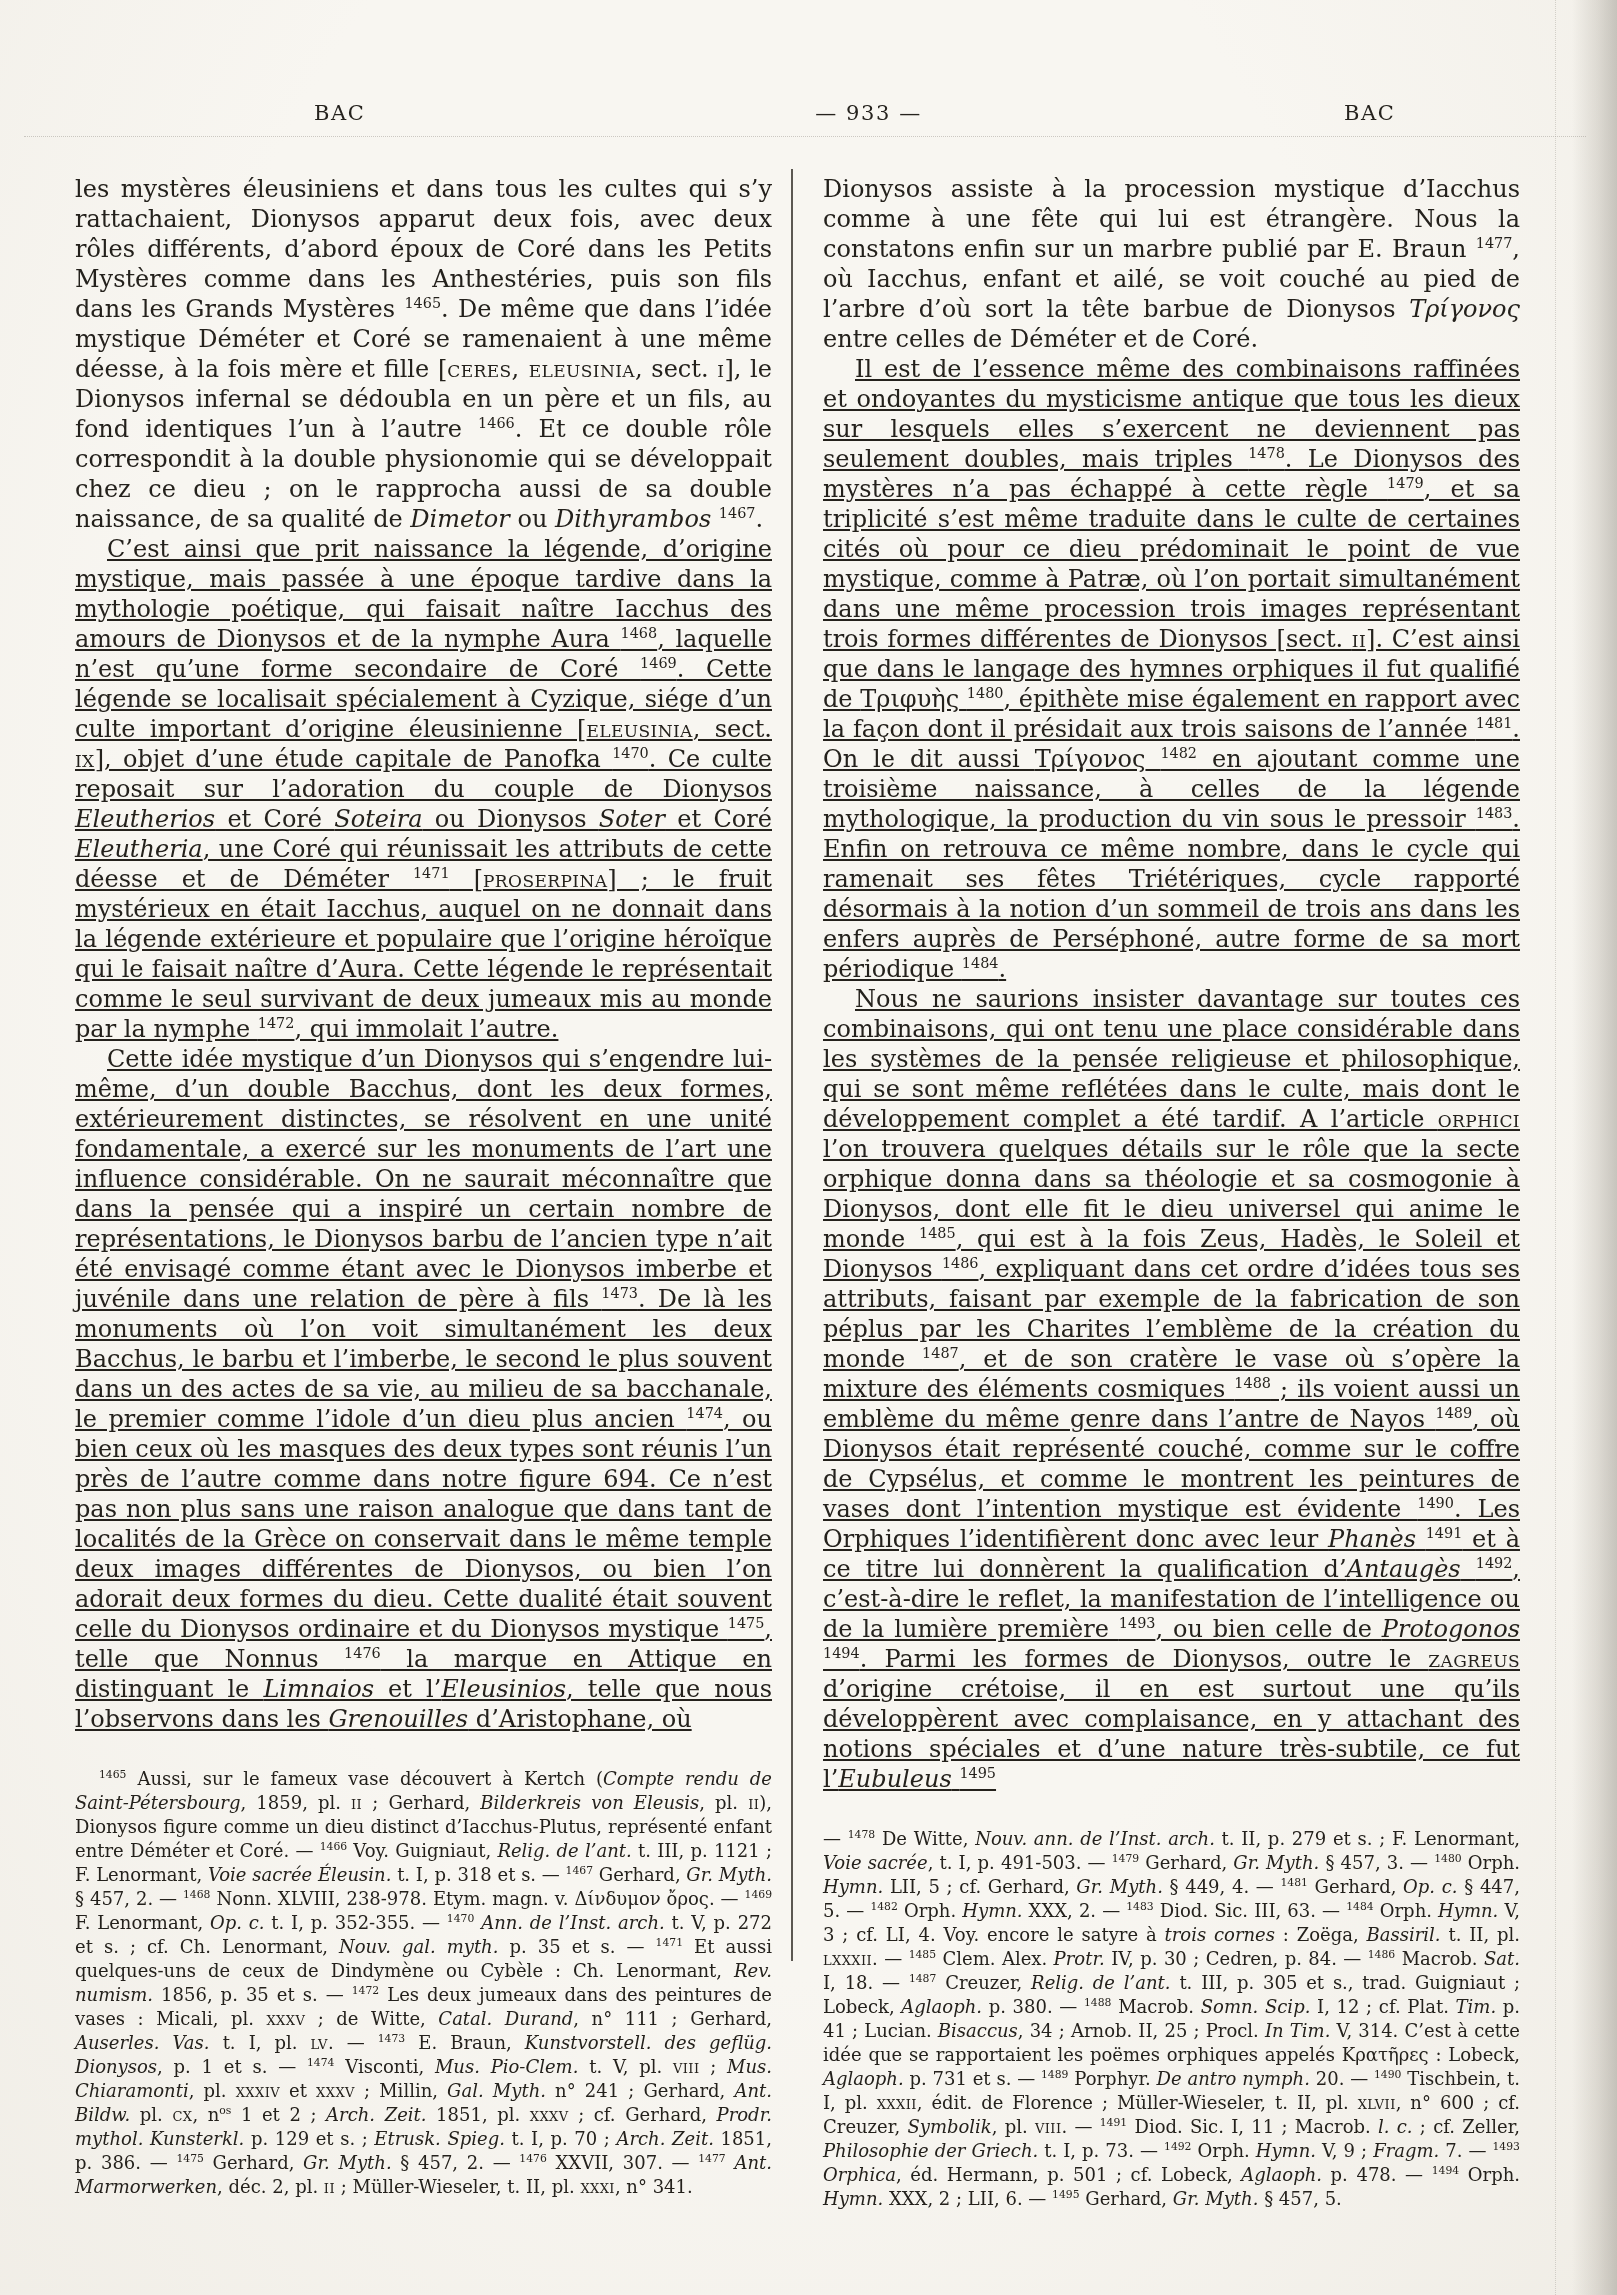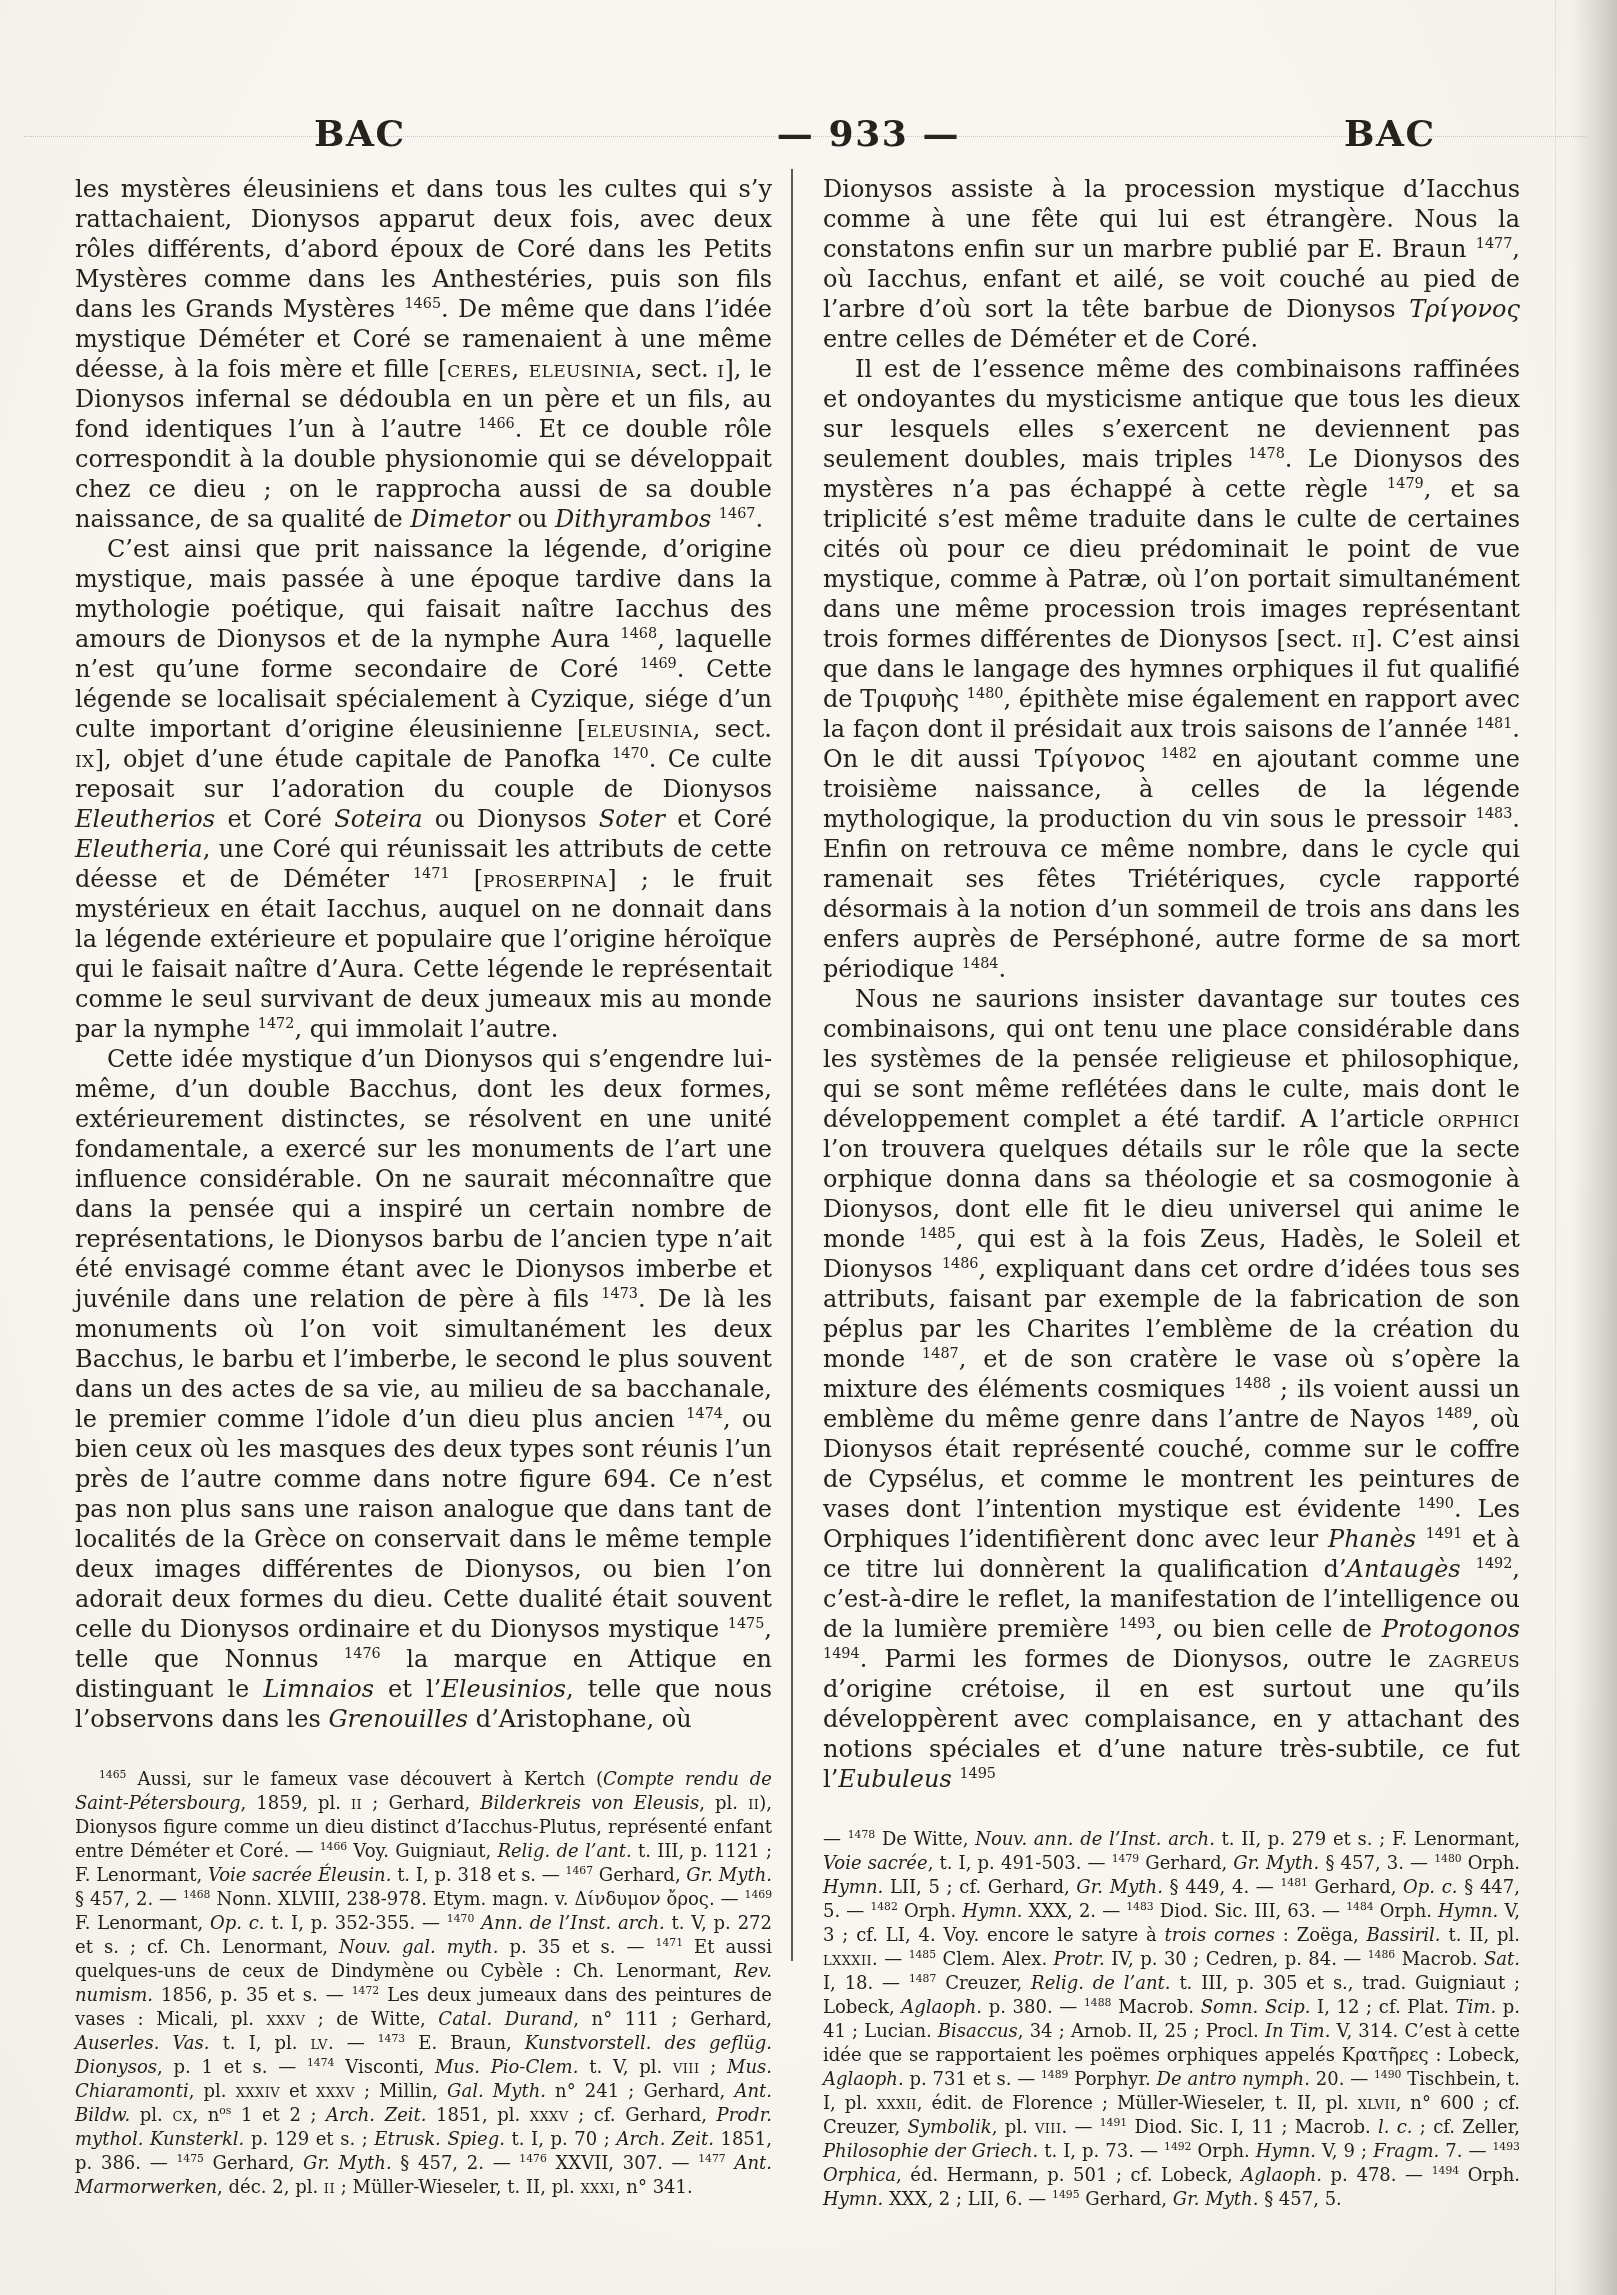--- a/index.html
+++ b/index.html
@@ -26,42 +26,42 @@
   .scan-line{
     position:absolute;top:0;bottom:0;right:62px;width:0;
     border-left:1.6px dotted #a39e95;opacity:.4;
   }
   .scan-edge{
     position:absolute;top:0;bottom:0;right:0;width:46px;
     background:linear-gradient(to right, rgba(120,113,100,0) 0%, rgba(120,113,100,.18) 55%, rgba(90,85,75,.30) 100%);
   }
   
   .runhead span{
-    position:absolute;top:112px;
-    font-size:36px;font-weight:700;letter-spacing:1.6px;color:#26231e;
+    position:absolute;top:101px;
+    font-size:21px;font-weight:400;letter-spacing:1.6px;color:#26231e;
   }
   .rh-left{left:314px;}
   .rh-center{left:766px;width:205px;text-align:center;letter-spacing:0.8px;}
   .rh-right{left:1344px;}
   
   .divider{
     position:absolute;left:791px;top:169px;height:1792px;width:1.6px;
     background:var(--rule);opacity:.8;
   }
   
   .col{position:absolute;top:174px;width:697px;}
   .col-left{left:75px;}
   .col-right{left:823px;}
   .main p.para{
     margin:0;
     font-size:24px;line-height:30px;
     text-align:justify;
     hyphens:auto;
   }
-  .main p.para.indent{text-indent:32px;}
+  .main p.para.indent{text-indent:32px;text-decoration:underline;}
   .fnotes{
     margin-top:33px;
     font-size:18px;line-height:24px;
     text-align:justify;
     hyphens:auto;
     color:#2a2username7221f;
   }
   .fnotes.first-indent{text-indent:24px;}
   sup{font-size:60%;line-height:0;vertical-align:super;letter-spacing:0;}
   .sc{font-variant:small-caps;letter-spacing:0.4px;margin-top:40px;}

